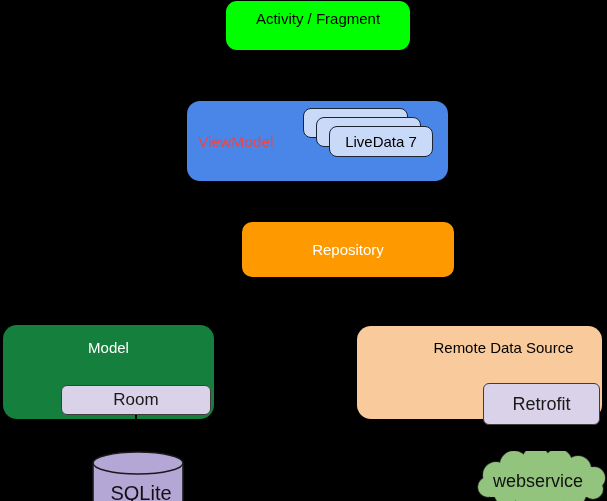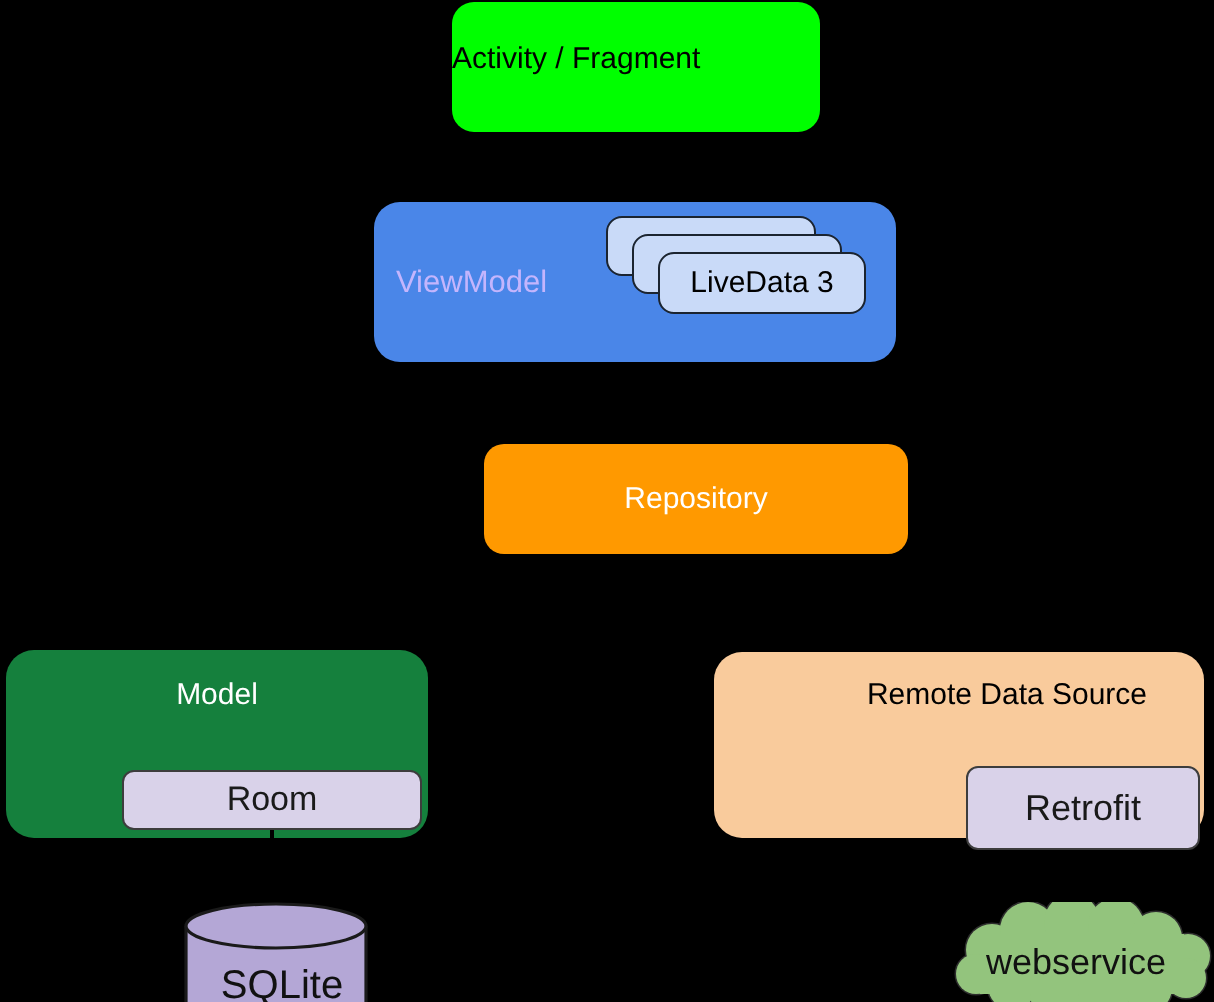--- a/index.html
+++ b/index.html
@@ -7,22 +7,22 @@
     width: 607px; height: 501px;
     background: #000;
     overflow: hidden;
     position: relative;
     font-family: "Liberation Sans", sans-serif;
   }
   .stage { position: absolute; left: 0; top: 0; width: 607px; height: 501px; overflow: hidden; }
   .node { position: absolute; box-sizing: border-box; }
   .rounded { border-radius: 10px; box-shadow: 1px 2px 2px rgba(0,0,0,0.6); }
 
-  .activity { left: 226px; top: 1px; width: 184px; height: 65px; border-radius: 11px;
-              padding-top: 20px; font-size: 15px; }
+  .activity { left: 226px; top: 1px; width: 184px; height: 49px; border-radius: 11px;
+              text-align: center; padding-top: 9px; font-size: 15px; }
   .viewmodel { left: 187px; top: 101px; width: 261px; height: 80px; border-radius: 13px; }
   .viewmodel-label { position: absolute; left: 198px; top: 133px; font-size: 15.5px; }
 
   .card { position: absolute; width: 105px; height: 30px; border: 1.5px solid #1b2430;
           border-radius: 8px; box-sizing: border-box; }
   .card1 { left: 303px; top: 108px; }
   .card2 { left: 316px; top: 117px; }
   .card3 { left: 329px; top: 126px; width: 104px; height: 31px;
            display: flex; align-items: center; justify-content: center; font-size: 15px; }
 
@@ -56,26 +56,26 @@
 </head>
 <body style="background: rgb(0, 0, 0);">
 
 <div class="stage">
 
   <div class="node rounded activity" style="background-color: rgb(0, 255, 0); color: rgb(0, 0, 0);">
     <span>Activity / Fragment</span>
   </div>
 
   <div class="node rounded viewmodel" style="background-color: rgb(74, 134, 232);"></div>
-  <div class="viewmodel-label node" style="color: #c4b5fd;">ViewModel</div>
+  <div class="viewmodel-label node" style="color: #ef4444;">ViewModel</div>
 
   <div class="card card1" style="background-color: rgb(201, 218, 248); border-color: rgb(27, 36, 48);"></div>
   <div class="card card2" style="background-color: rgb(201, 218, 248); border-color: rgb(27, 36, 48);"></div>
   <div class="card card3" style="background-color: rgb(201, 218, 248); border-color: rgb(27, 36, 48); color: rgb(0, 0, 0);">
-    <span>LiveData 3</span>
+    <span>LiveData 7</span>
   </div>
 
   <div class="node rounded repository" style="background-color: rgb(255, 153, 0); color: rgb(255, 255, 255);">
     <span>Repository</span>
   </div>
 
   <div class="node rounded model" style="background-color: #15803d; color: rgb(255, 255, 255);">
     <span>Model</span>
   </div>
 

